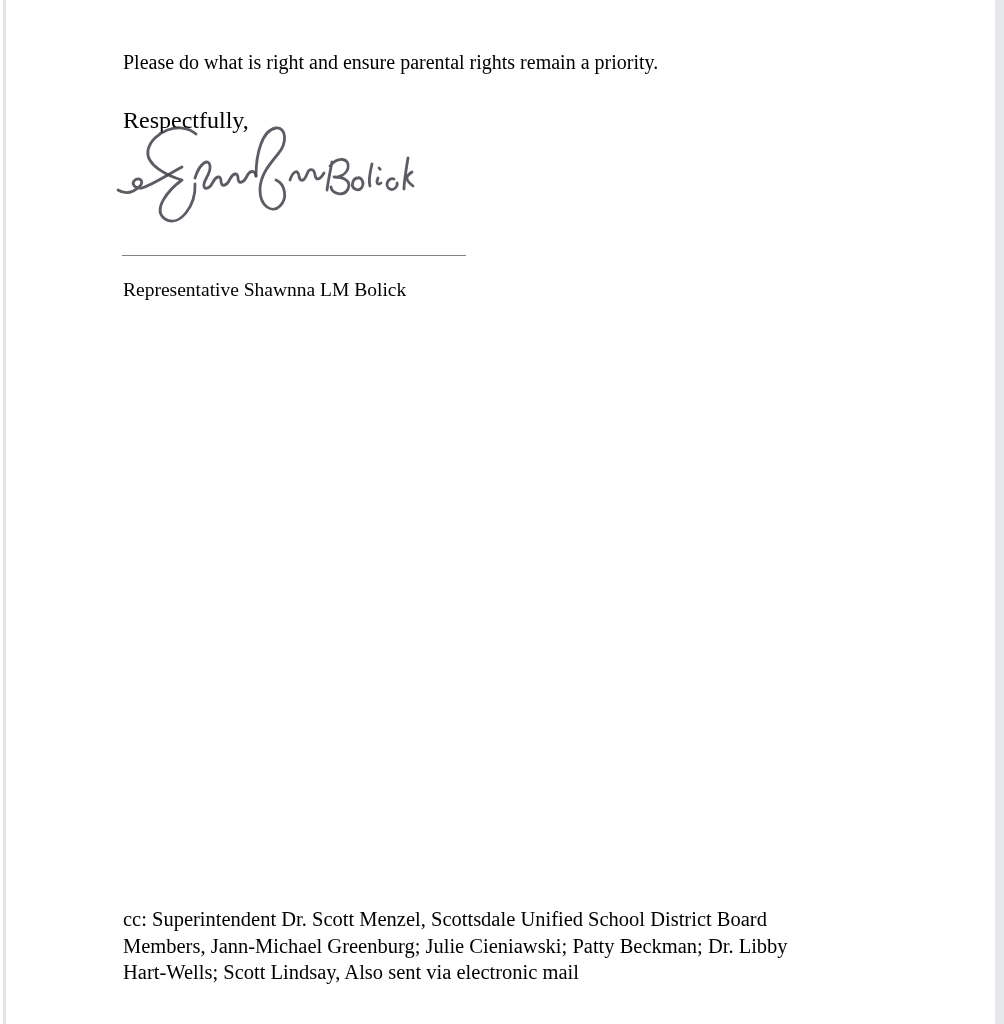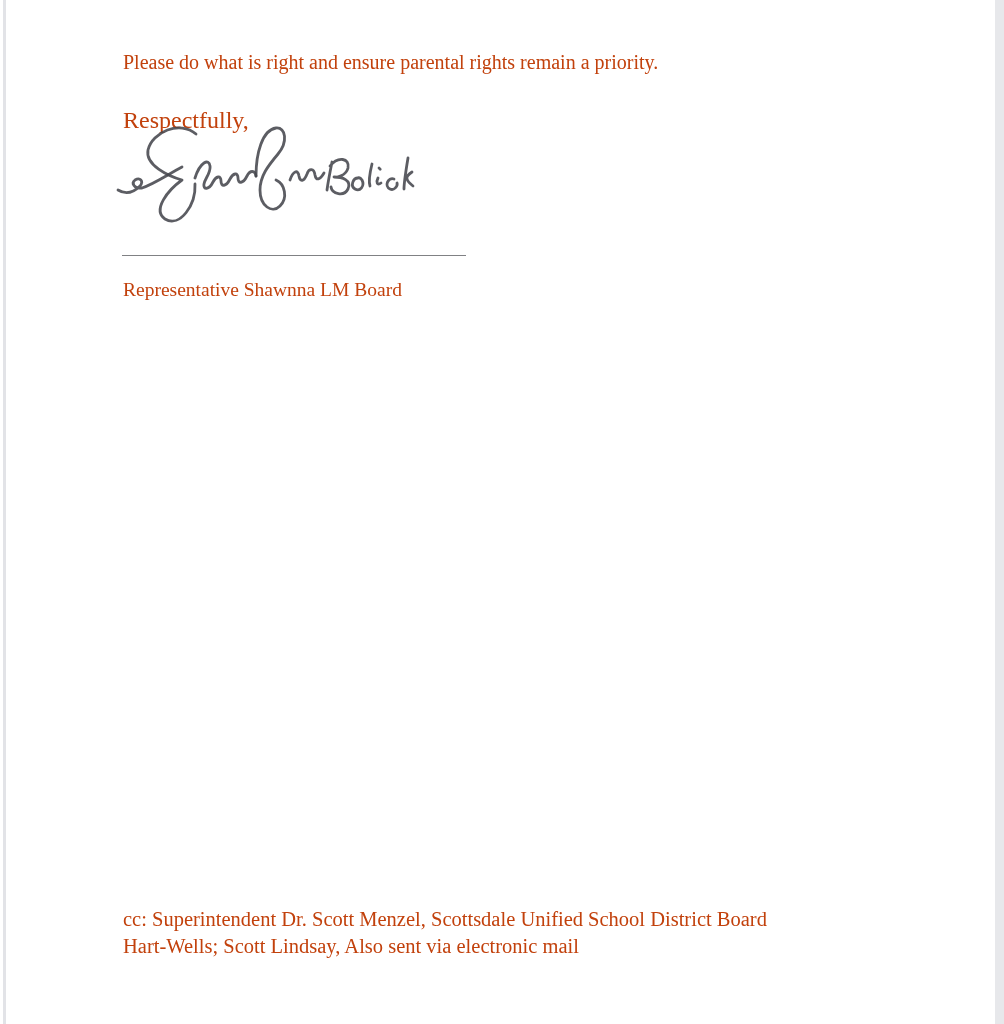--- a/index.html
+++ b/index.html
@@ -7,21 +7,21 @@
     padding: 0;
     background: #ffffff;
   }
   .screen {
     position: relative;
     width: 1004px;
     height: 1024px;
     background: #ffffff;
     overflow: hidden;
     font-family: "Liberation Serif", "DejaVu Serif", serif;
-    color: #c2410c;
+    color: #000000;
   }
   .edge-strip {
     position: absolute;
     top: 0;
     height: 100%;
   }
   .edge-strip.left  { left: 3px;  width: 3px; background: #e2e3e7; }
   .edge-strip.right { left: 995px; width: 9px; background: #e7e8eb; }
 
   .closing-line {
@@ -113,20 +113,21 @@
       <path d="M262,48 C260,56 258,64 260,70 M268,62 C266,66 267,70 271,67 M269,52 C269.4,52.4 269.8,52.8 270.2,53.2"></path>
 
       <path d="M284,63 C278,61 274,70 280,73 C284,75 288,70 287,67"></path>
 
       <path d="M298,42 C296,54 294,66 294,73 M302,56 C296,60 294,63 303,70"></path>
     </svg>
   </div>
 
   <div class="signature-rule"></div>
 
-  <p class="signature-label">Representative Shawnna LM Board</p>
+  <p class="signature-label">Representative Shawnna LM Bolick</p>
 
   <div class="cc-block">
     <div class="cc-line">cc: Superintendent Dr. Scott Menzel, Scottsdale Unified School District Board</div>
+    <div class="cc-line">Members, Jann-Michael Greenburg; Julie Cieniawski; Patty Beckman; Dr. Libby</div>
     <div class="cc-line">Hart-Wells; Scott Lindsay, Also sent via electronic mail</div>
   </div>
 
 </div>
 
 </body></html>

